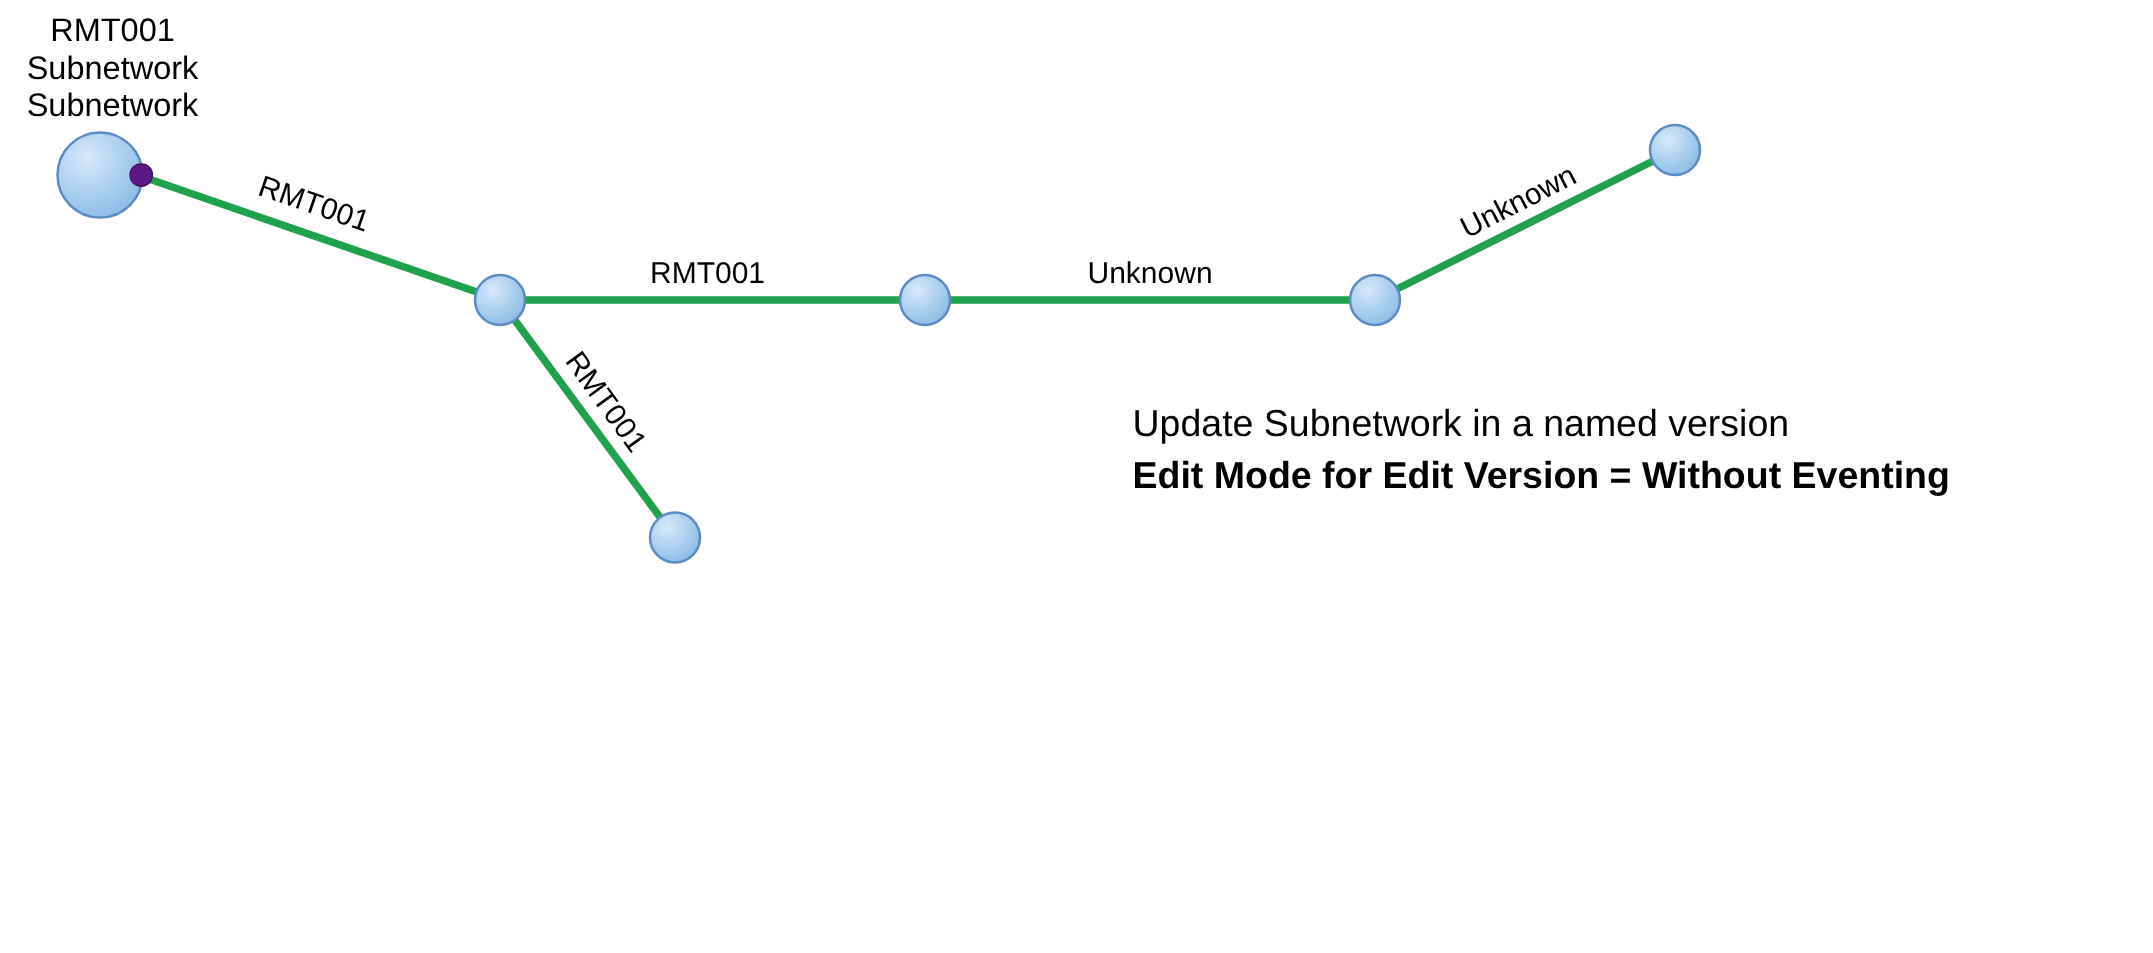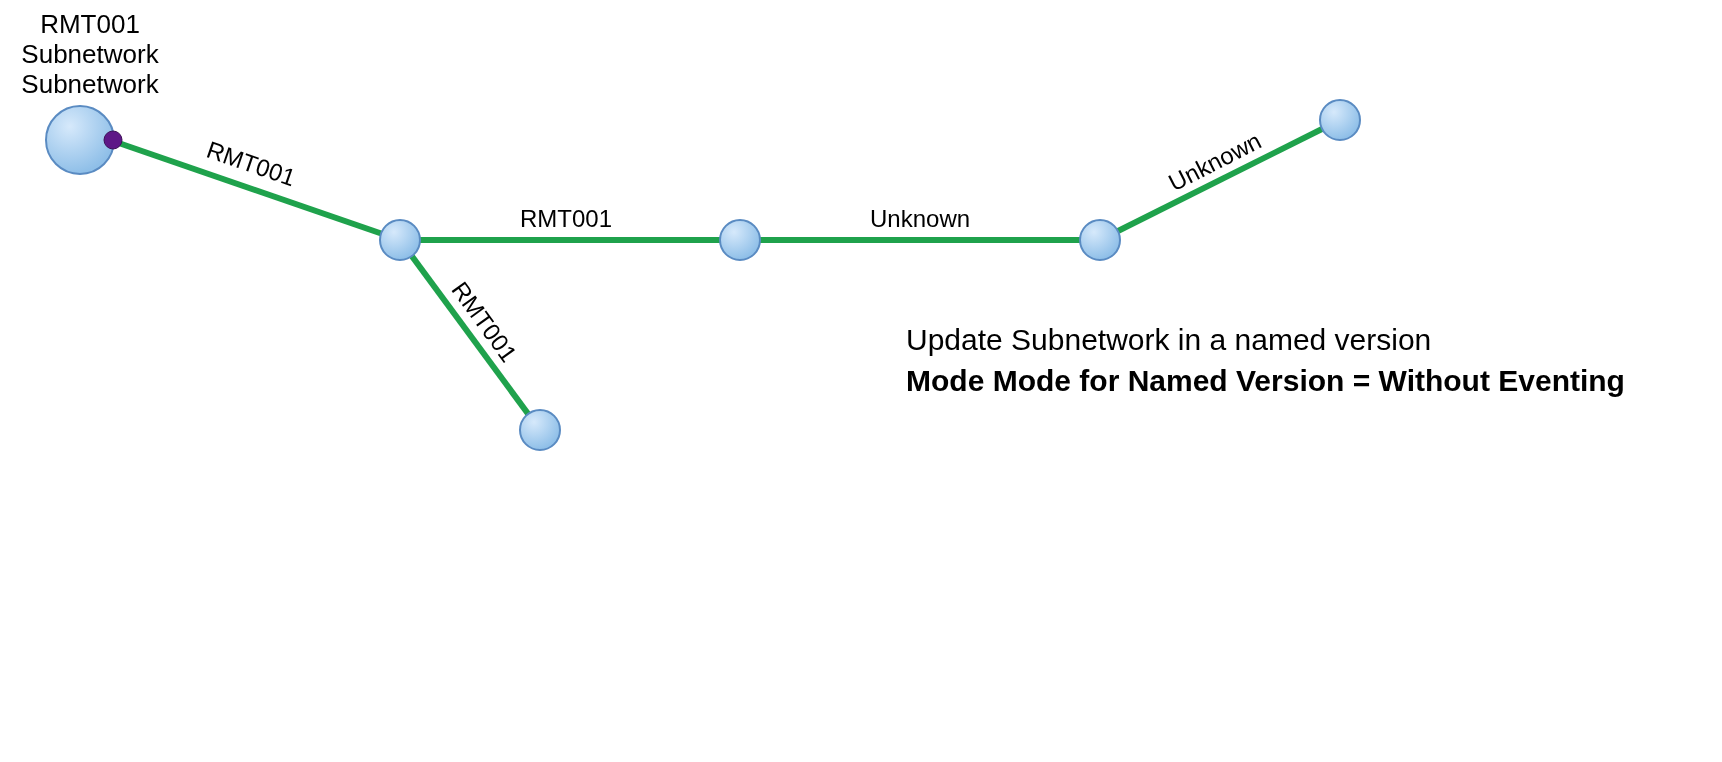--- a/index.html
+++ b/index.html
@@ -102,15 +102,15 @@
   <div class="edge-label" style="left: 870px; top: 205px;">
     <span>Unknown</span>
   </div>
 
   <div class="edge-label" style="left: 1165px; top: 148px; transform: rotate(-27deg);">
     <span>Unknown</span>
   </div>
 
   <div class="caption" style="left: 870px; top: 320px;">
     <div class="line1">Update Subnetwork in a named version</div>
-    <div class="line2">Mode Mode for Named Version = Without Eventing</div>
+    <div class="line2">Edit Mode for Edit Version = Without Eventing</div>
   </div>
 </div>
 
 </body></html>

